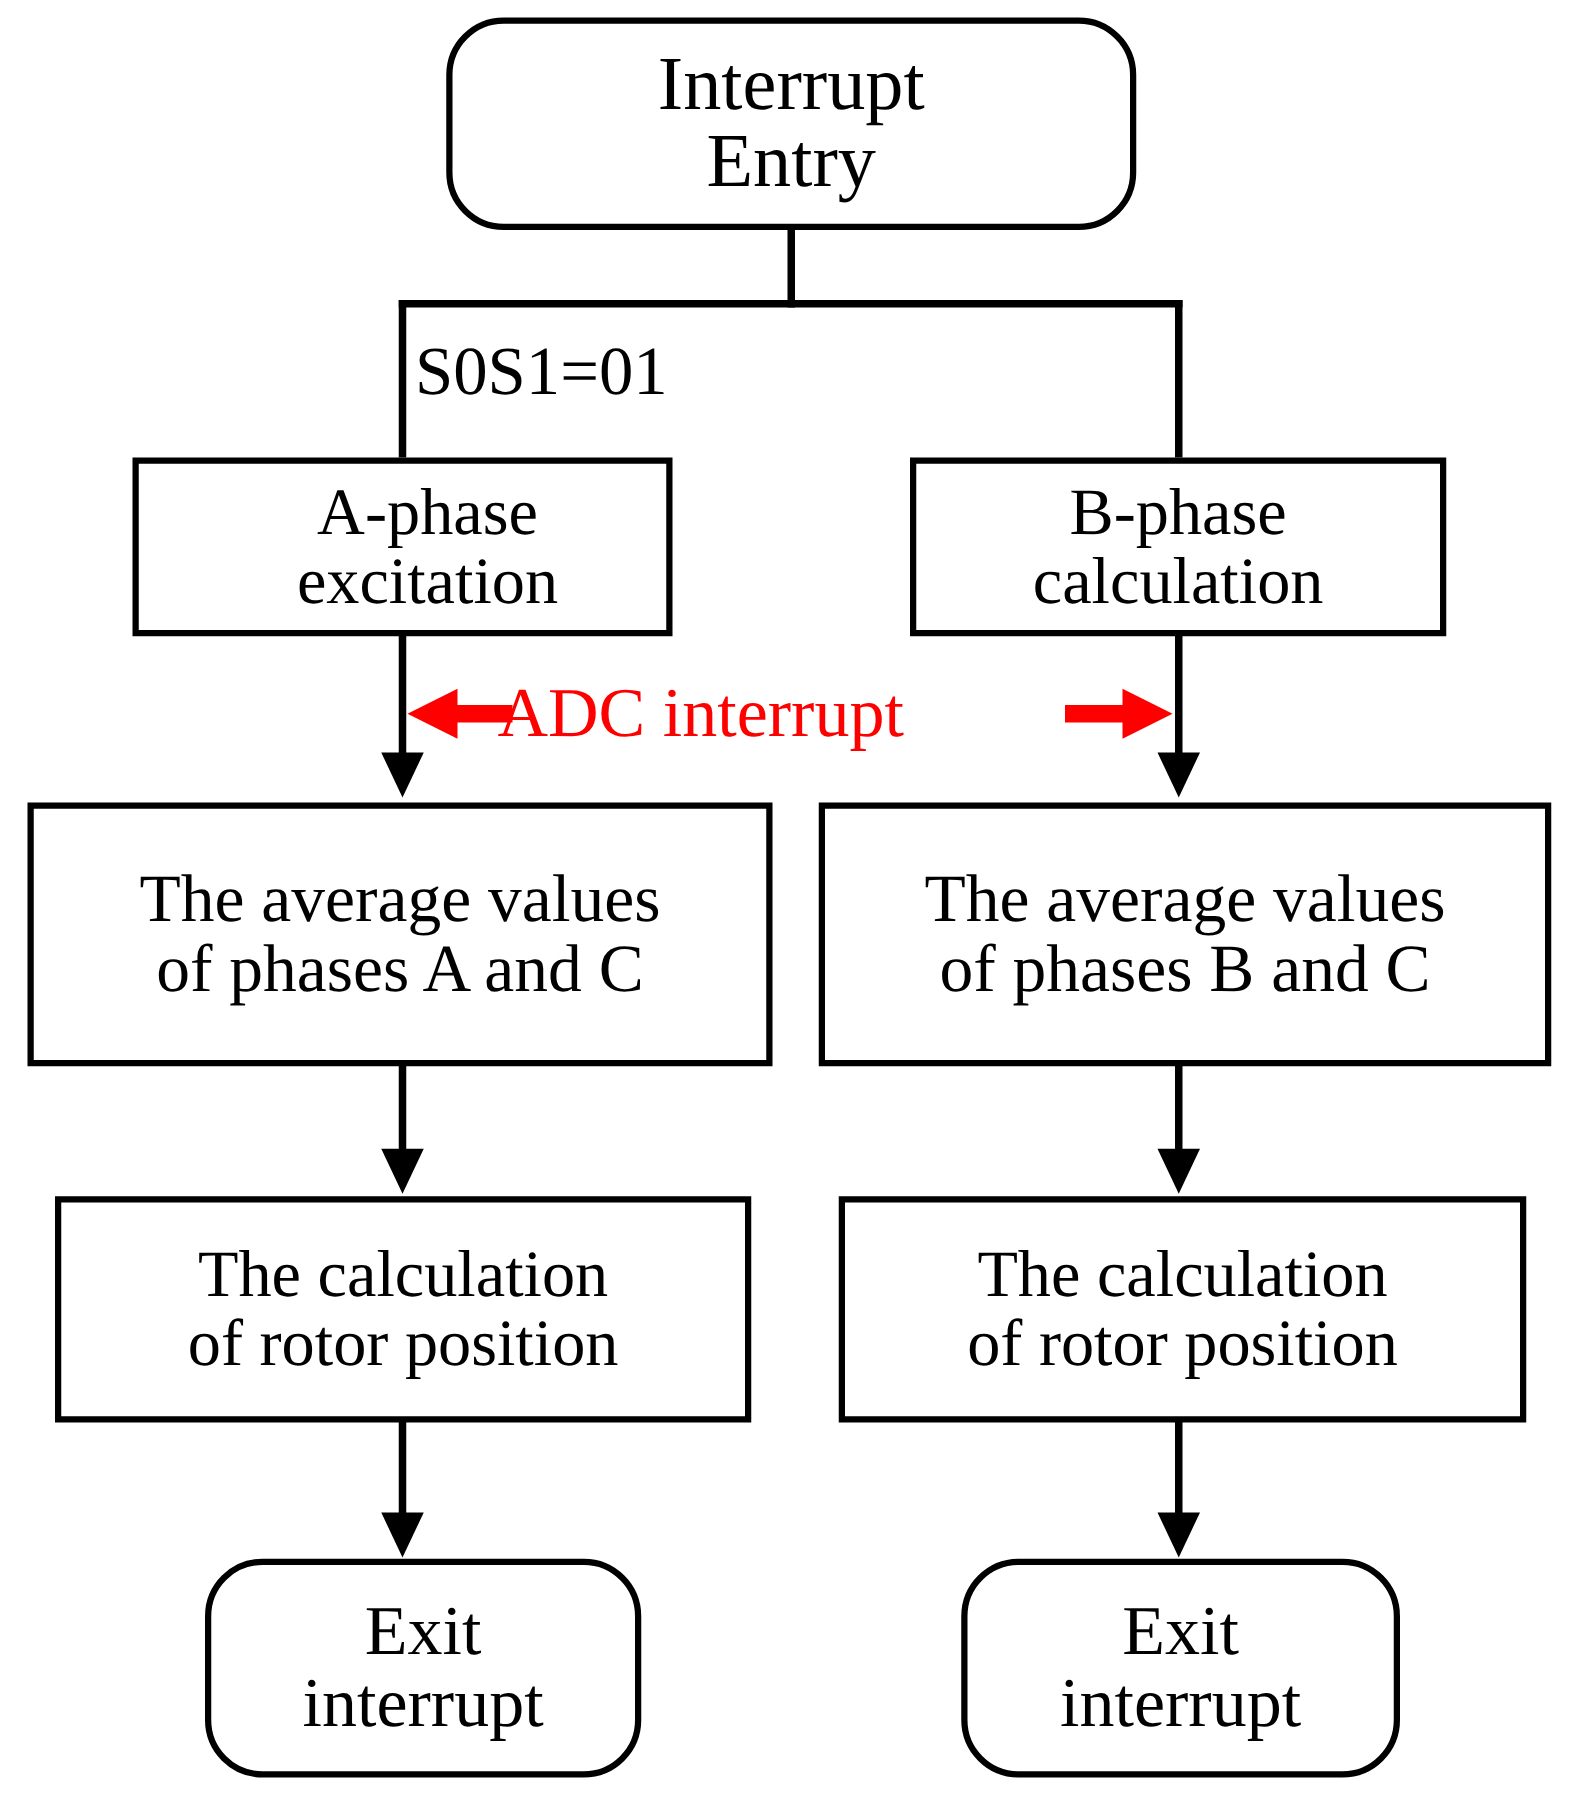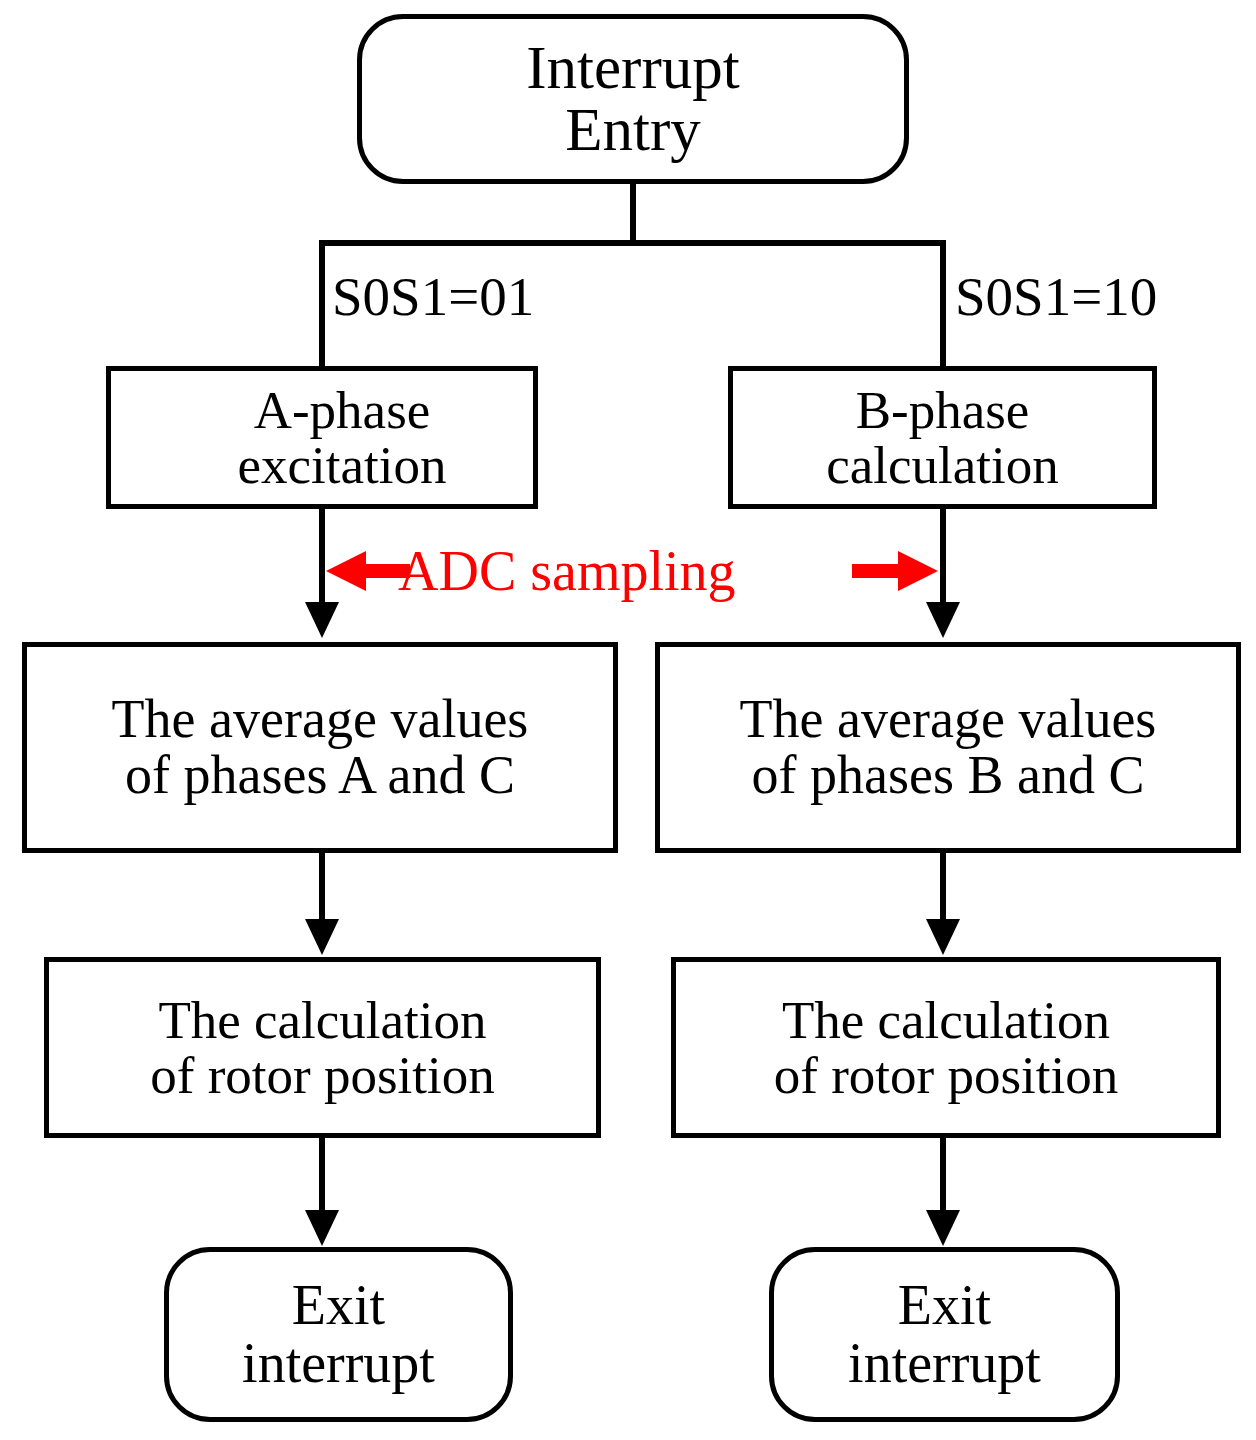--- a/index.html
+++ b/index.html
@@ -114,36 +114,35 @@
 
   <div class="line-v" style="left:630px; top:182px; height:64px;"></div>
 
   <div class="line-h" style="left:319px; top:240px; width:627px;"></div>
 
   <div class="line-v" style="left:319px; top:240px; height:128px;"></div>
 
   <div class="line-v" style="left:940px; top:240px; height:128px;"></div>
 
   <div class="branch-label" id="label-s0s1-01">S0S1=01</div>
-  <div class="branch-label" id="label-s0s1-10">S0S1=10</div>
 
   <div class="node rect" id="node-a-phase">A-phase
 excitation</div>
   <div class="node rect" id="node-b-phase">B-phase
 calculation</div>
 
   <div class="line-v" style="left:319px; top:508px; height:100px;"></div>
   <div class="arrowhead-down" style="left:305px; top:602px;"></div>
 
   <div class="line-v" style="left:940px; top:508px; height:100px;"></div>
   <div class="arrowhead-down" style="left:926px; top:602px;"></div>
 
   <div class="red-head-left" style="left:326px; top:551px;"></div>
   <div class="red-bar" style="left:364px; top:564px; width:46px;"></div>
-  <div id="adc-label">ADC sampling</div>
+  <div id="adc-label">ADC interrupt</div>
   <div class="red-bar" style="left:852px; top:564px; width:48px;"></div>
   <div class="red-head-right" style="left:898px; top:551px;"></div>
 
   <div class="node rect" id="node-avg-ac">The average values
 of phases A and C</div>
   <div class="node rect" id="node-avg-bc">The average values
 of phases B and C</div>
 
   <div class="line-v" style="left:319px; top:852px; height:72px;"></div>
   <div class="arrowhead-down" style="left:305px; top:919px;"></div>

